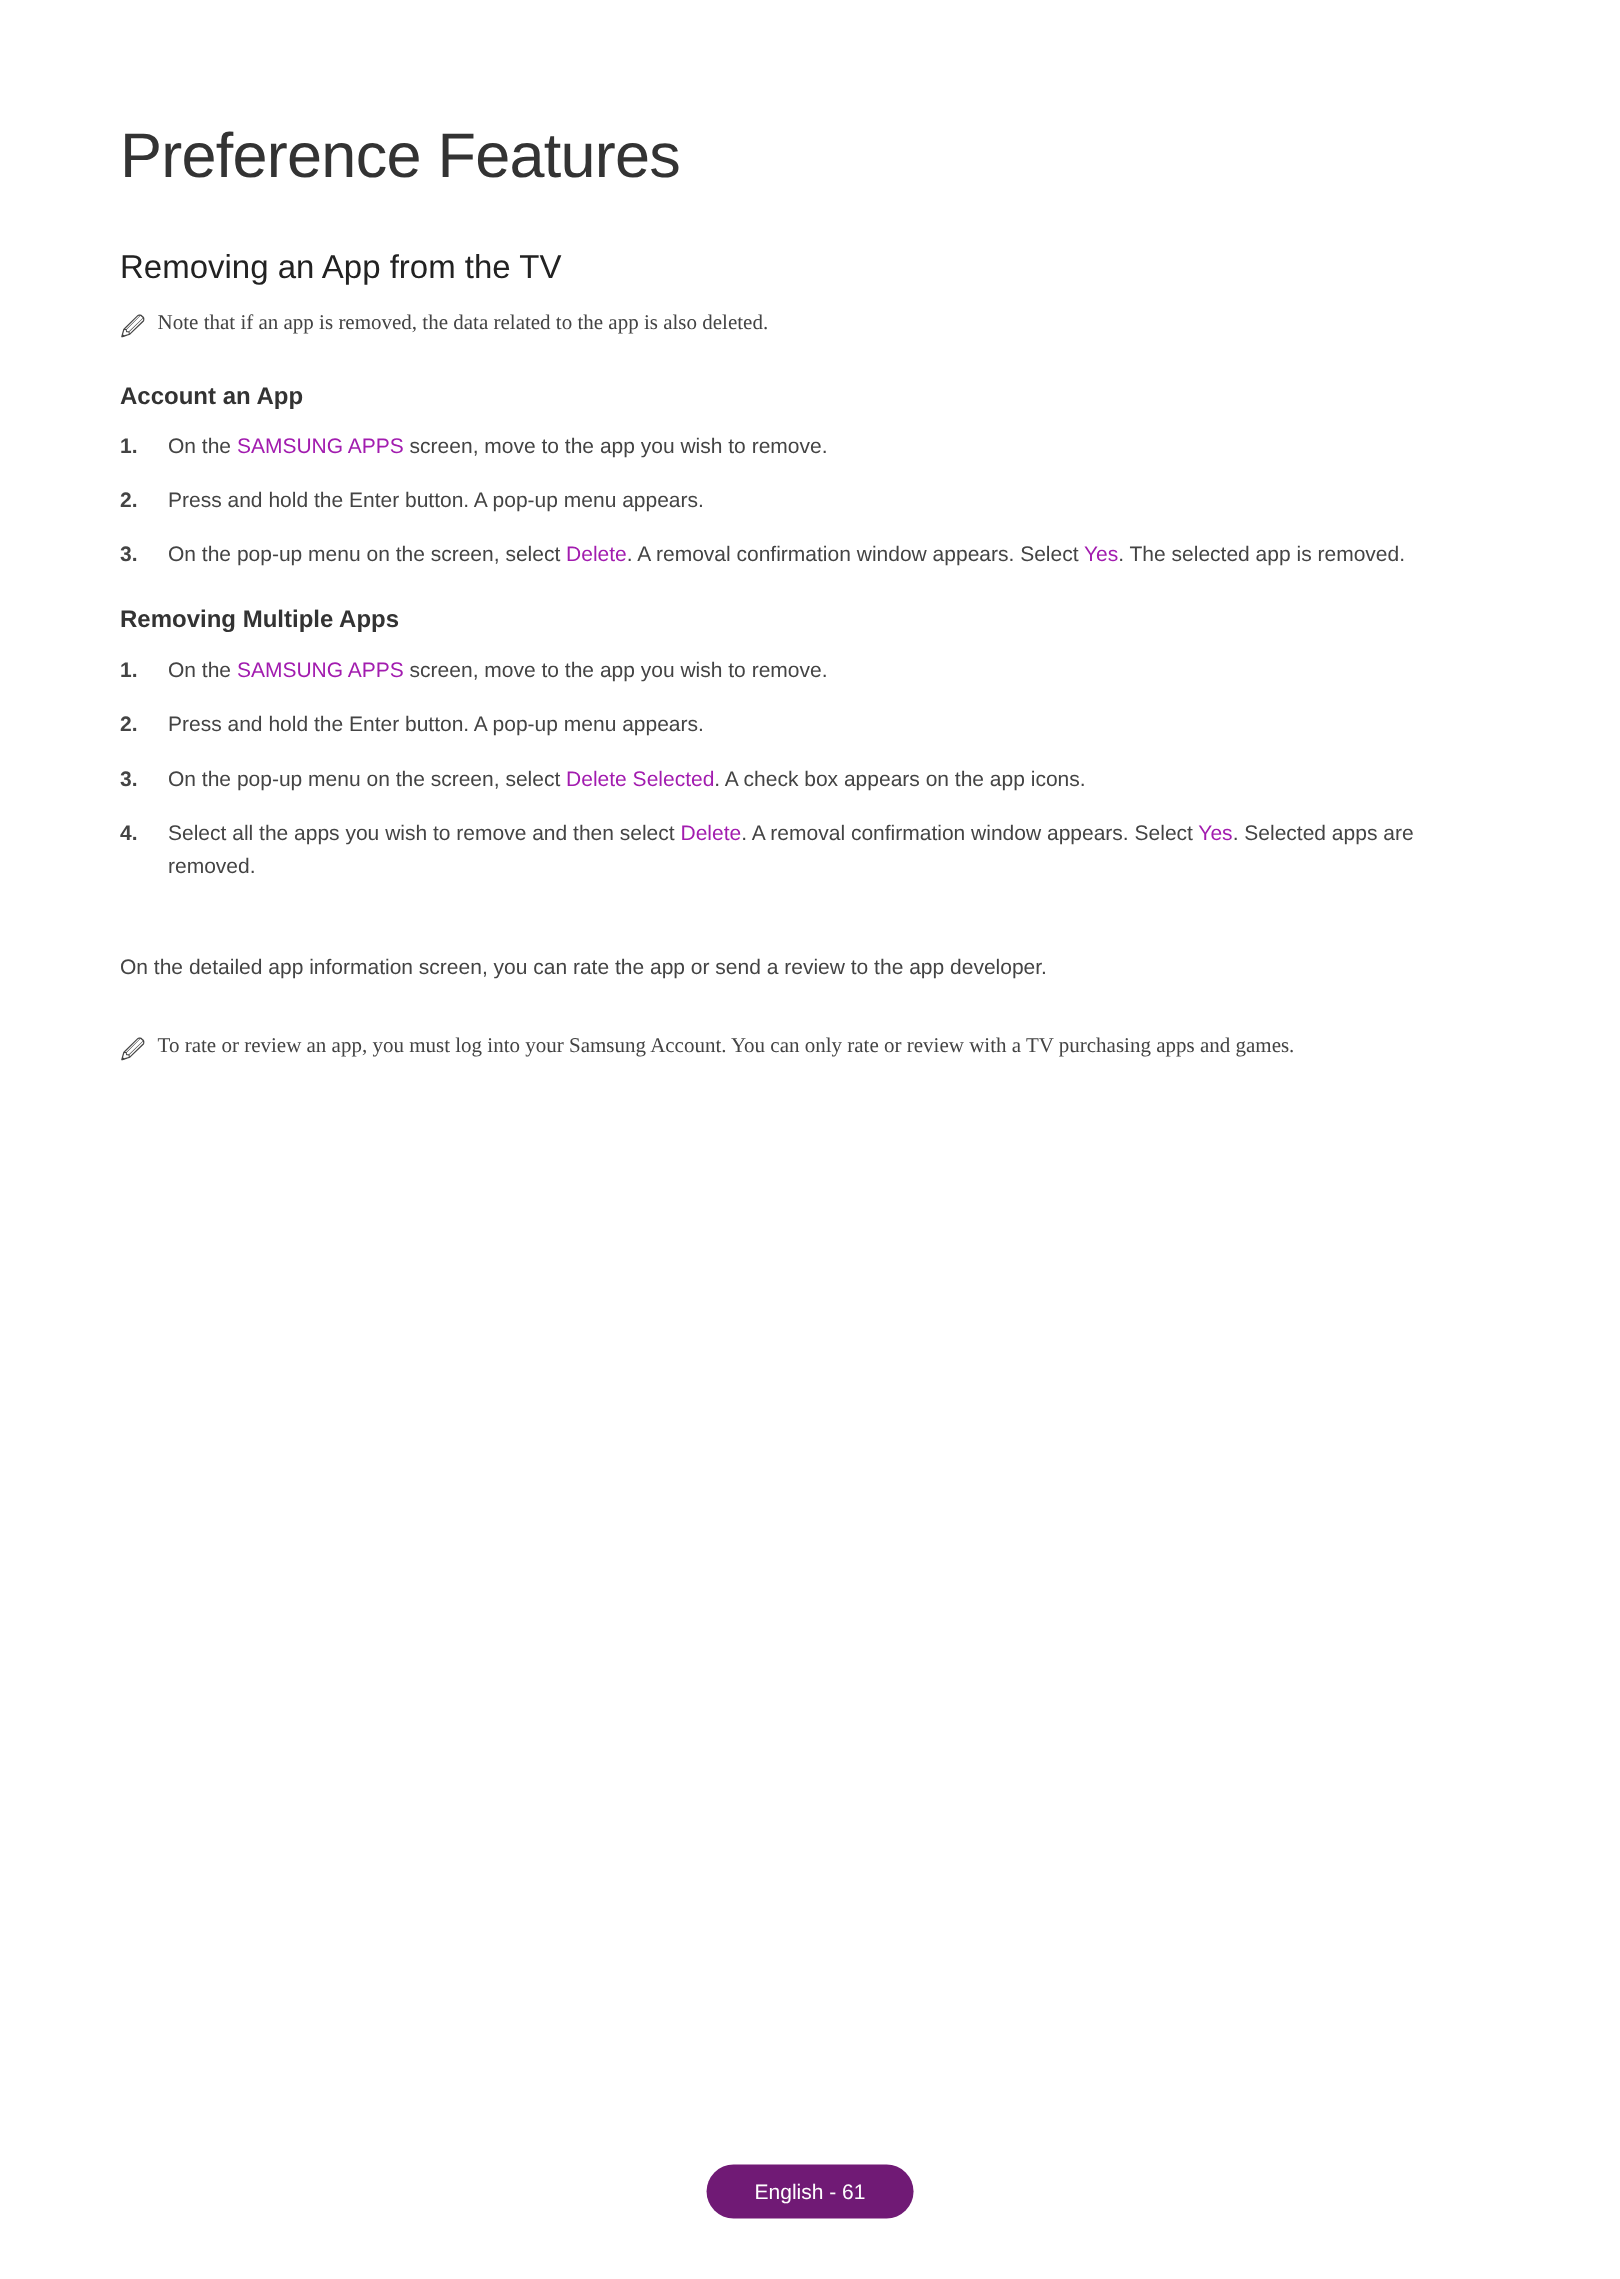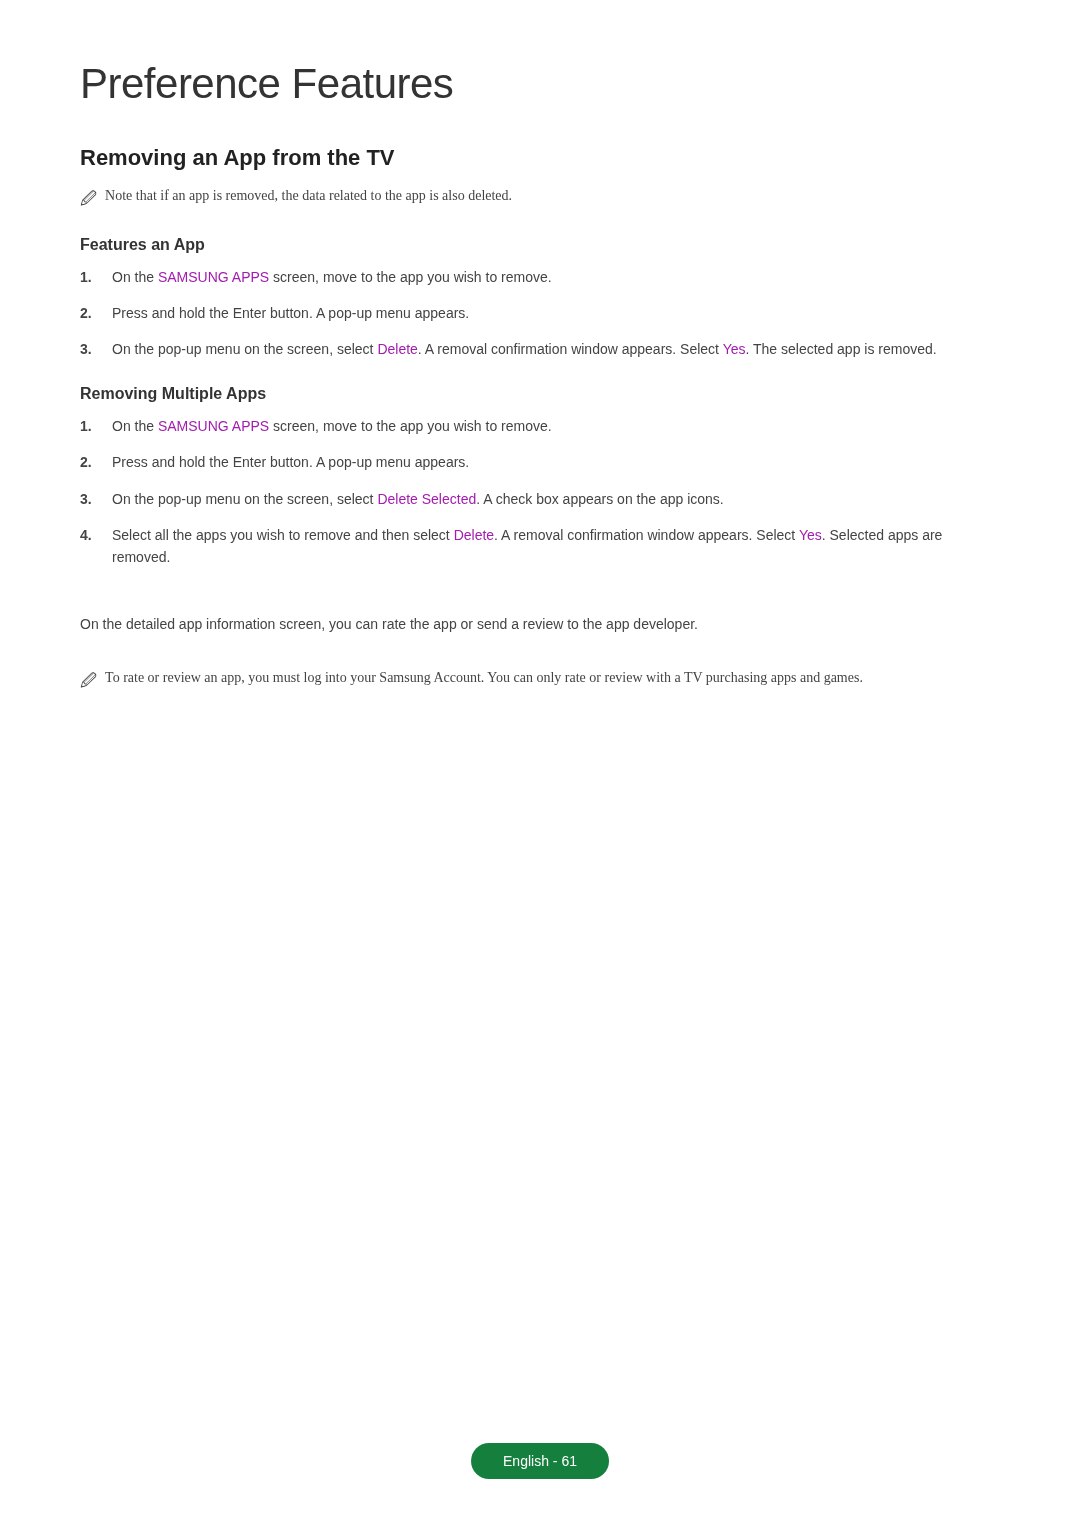--- a/index.html
+++ b/index.html
@@ -11,35 +11,35 @@
     body {
       background: #ffffff;
       font-family: 'Arial', 'Helvetica', sans-serif;
       color: #333333;
       width: 1080px;
       min-height: 1519px;
       position: relative;
     }
 
     .page-container {
-      padding: 60px 80px 100px 80px;
+      padding: 80px 80px 100px 80px;
       max-width: 1080px;
     }
 
     .page-title {
       font-size: 42px;
       font-weight: 300;
       color: #333333;
       margin-bottom: 36px;
       letter-spacing: -0.5px;
     }
 
     .section-title {
       font-size: 22px;
-      font-weight: 700;
+      font-weight: 400;
       color: #222222;
       margin-bottom: 14px;
       border-bottom: none;
       margin-top: 37px;
     }
 
     .subsection-title {
       font-size: 16px;
       font-weight: 700;
       color: #333333;
@@ -108,21 +108,21 @@
 
     .subsection-wrapper {
       margin-bottom: 24px;
     }
 
     .footer {
       position: absolute;
       bottom: 40px;
       left: 50%;
       transform: translateX(-50%);
-      background: #15803d;
+      background: #701a75;
       color: #ffffff;
       font-size: 14px;
       padding: 10px 32px;
       border-radius: 20px;
       white-space: nowrap;
     }
   </style>
 </head>
 <body>
 
@@ -132,21 +132,21 @@
 
   <div class="main-section">
     <h2 class="section-title">Removing an App from the TV</h2>
 
     <div class="note-block">
       <span class="note-icon">🖉</span>
       <span class="note-text">Note that if an app is removed, the data related to the app is also deleted.</span>
     </div>
 
     <div class="subsection-wrapper">
-      <h3 class="subsection-title">Features an App</h3>
+      <h3 class="subsection-title">Account an App</h3>
       <ol>
         <li>
           <span class="num">1.</span>
           <span>On the <span class="link-text">SAMSUNG APPS</span> screen, move to the app you wish to remove.</span>
         </li>
         <li>
           <span class="num">2.</span>
           <span>Press and hold the Enter button. A pop-up menu appears.</span>
         </li>
         <li>

